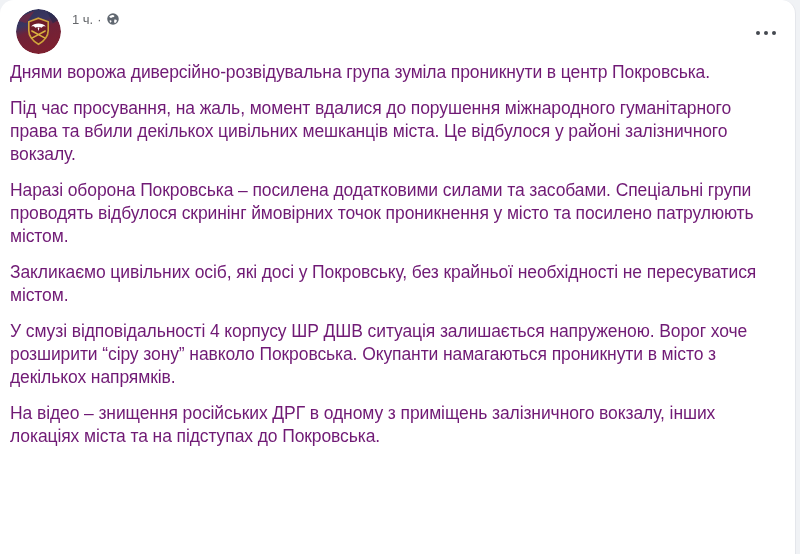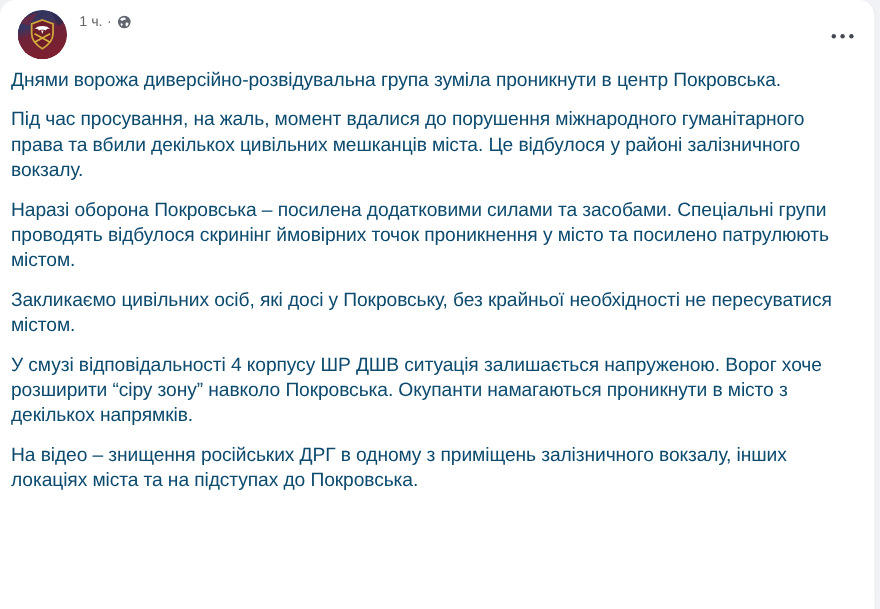--- a/index.html
+++ b/index.html
@@ -51,21 +51,20 @@
     white-space: nowrap;
     overflow: hidden;
     cursor: pointer;
   }
   .trunc {
     color: #8a8d91;
     font-weight: bold;
   }
   .meta {
     display: flex;
-    align-items: center;
     gap: 4px;
     margin-top: 3px;
     font-size: 13px;
     color: #65676b;
     line-height: 16px;
   }
   .meta .timestamp { cursor: pointer; }
   .menu-btn {
     position: absolute;
     right: 12px;
@@ -85,21 +84,21 @@
     border-radius: 50%;
     background: #444950;
   }
   .post-body {
     padding: 7px 14px 12px 10px;
   }
   .post-body p {
     margin: 0 0 13px 0;
     font-size: 17.5px;
     line-height: 23px;
-    color: #0c4a6e;
+    color: #701a75;
     letter-spacing: -0.1px;
   }
   .post-body p:last-child { margin-bottom: 0; }
 </style>
 </head>
 <body>
 
 <div class="card">
 
   <div class="post-header">

